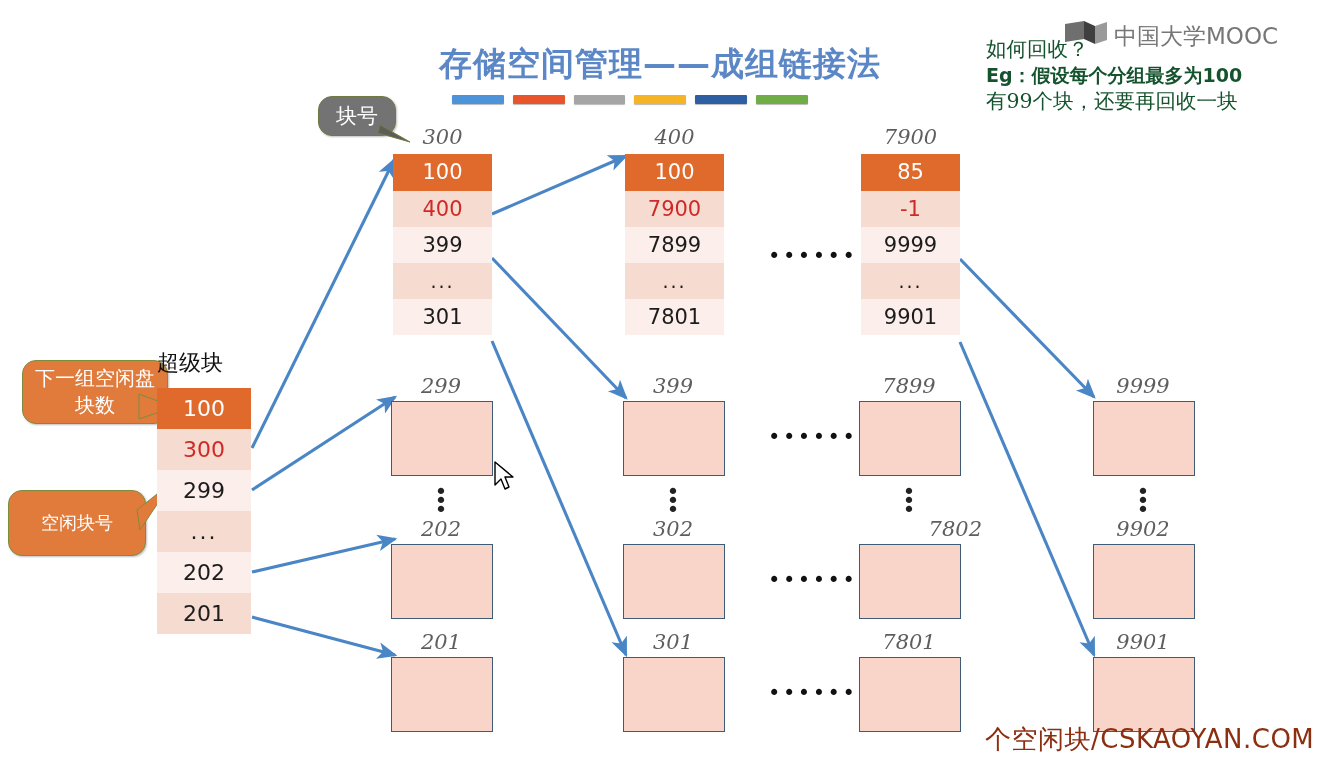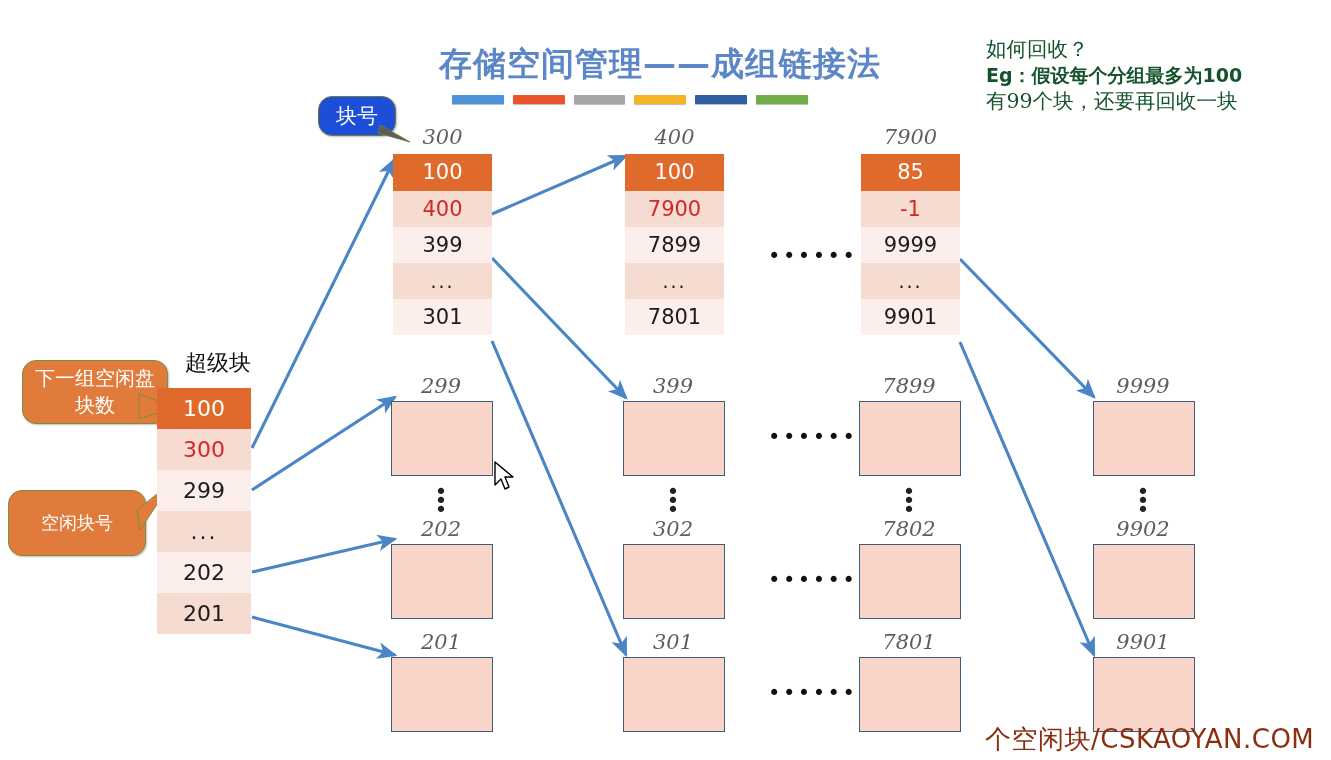--- a/index.html
+++ b/index.html
@@ -56,21 +56,21 @@
   .cell.shadeA{background:#f6dbd1;}
   .cell.shadeB{background:#fceeea;}
   .cell.red{color:#cf2a27;}
   .cell.dots{letter-spacing:2px;font-size:19px;}
 
   
   #superblock{left:157px;top:388px;width:94px;}
   #superblock .cell{height:41px;line-height:41px;font-size:22px;}
   #superblock .cell.head{height:41px;line-height:41px;}
   #superblock-title{
-    left:157px;top:348px;width:94px;text-align:right;
+    left:157px;top:348px;width:94px;text-align:left;
     font-family:"DejaVu Serif","Liberation Serif",serif;
     font-size:22px;color:#111;white-space:nowrap;
   }
 
   
   .fbox{
     position:absolute;width:100px;height:73px;
     background:#f8d5c8;border:1px solid #3f5c77;
   }
   .fbox-label{position:absolute;width:100px;text-align:center;}
@@ -87,21 +87,21 @@
 
   
   .callout{
     position:absolute;border-radius:14px;
     display:flex;align-items:center;justify-content:center;
     text-align:center;color:#ffffff;
     font-family:"DejaVu Serif","Liberation Serif",serif;
     box-shadow:1px 1px 2px rgba(0,0,0,.25);
   }
   .callout.orange{background:#e07b3c;border:1.5px solid #7d8c3e;}
-  .callout.gray{background:#1d4ed8;border:1.5px solid #6e7a42;font-family:Liberation Serif, serif;}
+  .callout.gray{background:#737373;border:1.5px solid #6e7a42;font-family:Liberation Serif, serif;}
 
   
   #watermark{
     left:985px;top:722px;
     font-family:"DejaVu Sans","Liberation Sans",sans-serif;
     font-size:26px;color:#8b2f10;white-space:nowrap;letter-spacing:0.5px;
   }
 
   svg.ov{position:absolute;left:0;top:0;width:1331px;height:760px;pointer-events:none;}
 </style>
@@ -113,20 +113,30 @@
   <div class="abs" id="slide-title">存储空间管理——成组链接法</div>
   <div class="abs" id="title-bars">
     <span style="background:#4d93d9"></span>
     <span style="background:#e8552d"></span>
     <span style="background:#a5a5a5"></span>
     <span style="background:#f5b426"></span>
     <span style="background:#2e5fa3"></span>
     <span style="background:#70ad47"></span>
   </div>
 
+  <div class="abs" id="mooc-logo">
+    <span class="glyph">
+      <svg width="44" height="28" viewBox="0 0 44 28">
+        <polygon points="1,4 20,1 20,19 1,22" fill="#6f6f6f"></polygon>
+        <polygon points="20,1 31,6 31,24 20,19" fill="#3f3f3f"></polygon>
+        <polygon points="31,6 43,2 43,20 31,24" fill="#9a9a9a"></polygon>
+      </svg>
+    </span>
+    <span id="mooc-text">中国大学MOOC</span>
+  </div>
 
   <div class="abs" id="note-block">
     <div>如何回收？</div>
     <div class="bld">Eg：假设每个分组最多为100</div>
     <div>有99个块，还要再回收一块</div>
   </div>
 
   <svg class="ov">
     <defs>
       <marker id="ah" markerWidth="7" markerHeight="7" refX="5.6" refY="3" orient="auto">
@@ -239,21 +249,21 @@
   <div class="fbox-label col-label" style="left:623px;top:630px;">301</div>
   <div class="fbox" style="left:623px;top:657px;"></div>
 
   <div class="fbox-label col-label" style="left:859px;top:374px;">7899</div>
   <div class="fbox" style="left:859px;top:401px;"></div>
   <div class="vdots" style="left:899px;top:487px;">
       <b>•</b>
       <b>•</b>
       <b>•</b>
     </div>
-  <div class="fbox-label col-label" style="left:859px;top:517px;">7802</div>
+  <div class="fbox-label col-label" style="left:882px;top:517px;text-align:right;">7802</div>
   <div class="fbox" style="left:859px;top:544px;"></div>
   <div class="fbox-label col-label" style="left:859px;top:630px;">7801</div>
   <div class="fbox" style="left:859px;top:657px;"></div>
 
   <div class="fbox-label col-label" style="left:1093px;top:374px;">9999</div>
   <div class="fbox" style="left:1093px;top:401px;"></div>
   <div class="vdots" style="left:1133px;top:487px;">
       <b>•</b>
       <b>•</b>
       <b>•</b>

